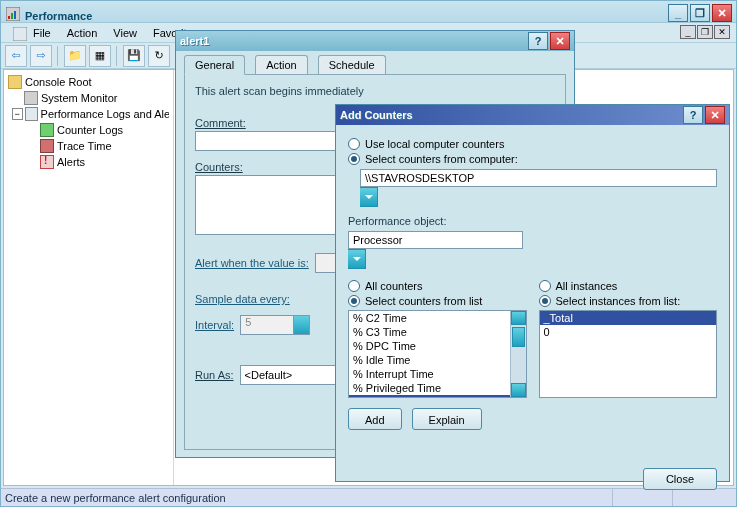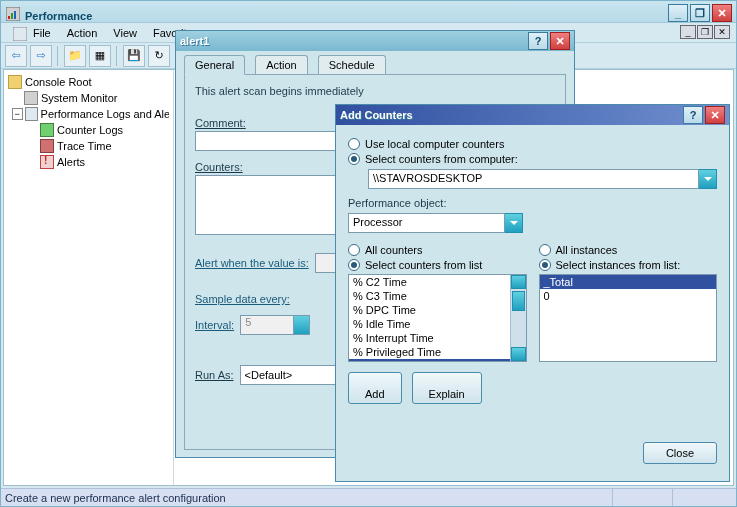--- a/index.html
+++ b/index.html
@@ -63,35 +63,35 @@
 .sel { height: 20px; border: 1px solid #7a9ab0; background: #f0f0f0; padding: 0 18px 0 4px; position: relative; color: #888; }
 .dropdown-btn { position: absolute; right: 0; top: 0; width: 16px; height: 100%; background: linear-gradient(#60d0e0,#20a0c0); border-left: 1px solid #7a9ab0; }
 
 
 .addc { top: 104px; left: 335px; width: 395px; height: 378px; background: #cfe5ec; }
 .addc .dlg-title { background: linear-gradient(to right, #3050a0, #7090d0); }
 .addc-body { padding: 10px 12px; }
 .radio { display: flex; align-items: center; gap: 5px; margin: 3px 0; cursor: pointer; }
 .radio-dot { width: 12px; height: 12px; border-radius: 50%; border: 1px solid #3a6a8a; background: #fff; display: inline-flex; align-items: center; justify-content: center; }
 .radio-dot.checked::after { content: ""; width: 6px; height: 6px; border-radius: 50%; background: #2a5a7a; }
-.combo { display: flex; margin: 4px 0 8px 20px; }
+.combo { display: flex; margin: 4px 0 8px 12px; flex-direction: column; }
 .combo-field { flex: 1; height: 20px; border: 1px solid #7a9ab0; background: #fff; padding: 2px 4px; }
 .combo-btn { width: 18px; height: 20px; background: linear-gradient(#60d0e0,#20a0c0); border: 1px solid #2090b0; border-left: none; cursor: pointer; display: flex; align-items: center; justify-content: center; }
 .combo-btn::after { content: ""; border: 4px solid transparent; border-top-color: #fff; margin-top: 4px; }
 .two-col { display: flex; gap: 12px; margin-top: 0; }
 .col { flex: 1; }
 .sel-list { height: 88px; border: 1px solid #7a9ab0; background: #fff; overflow: hidden; position: relative; }
 .sel-list .item { padding: 1px 4px; cursor: pointer; white-space: nowrap; }
 .sel-list .item.selected { background: #3050a0; color: #fff; }
 .sel-list .scroll { position: absolute; right: 0; top: 0; width: 16px; height: 100%; background: #d0e0ea; border-left: 1px solid #a0c0d0; }
 .sel-list .scroll .thumb { position: absolute; left: 1px; right: 1px; height: 20px; background: linear-gradient(#60d0e0,#20a0c0); border: 1px solid #2090b0; }
 .sel-list .scroll .up, .sel-list .scroll .dn { position: absolute; left: 0; right: 0; height: 14px; background: linear-gradient(#60d0e0,#20a0c0); border: 1px solid #2090b0; }
 .sel-list .scroll .up { top: 0; } .sel-list .scroll .dn { bottom: 0; }
 
-.btn { height: 22px; padding: 15px 16px; border: 1px solid #4a8aaa; background: linear-gradient(#f0f8fb,#d0e4ec); cursor: pointer; border-radius: 3px; }
+.btn { height: 22px; padding: 5px 16px; border: 1px solid #4a8aaa; background: linear-gradient(#f0f8fb,#d0e4ec); cursor: pointer; border-radius: 3px; }
 .btn-row { display: flex; gap: 10px; margin-top: 10px; }
 .close-row { text-align: right; margin-top: 38px; }
 
 .help-btn { width: 20px; height: 18px; border: 1px solid #3a7a9a; background: linear-gradient(#e0f0f8,#b8dae8); display: inline-flex; align-items: center; justify-content: center; color: #0a4a6a; font-weight: bold; cursor: pointer; }
 </style>
 </head>
 <body>
 
 <div class="main-window">
   <div class="titlebar">

